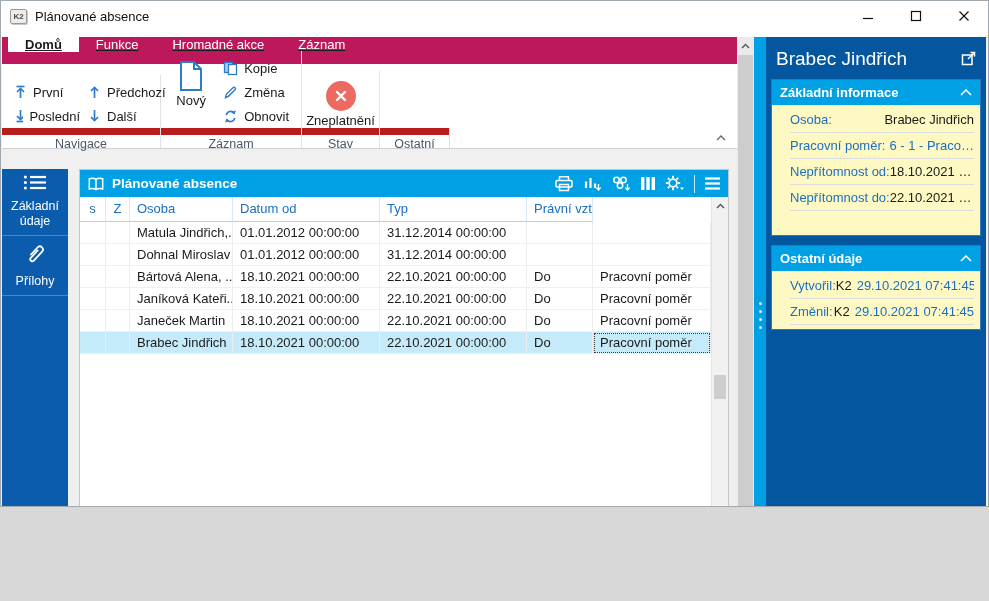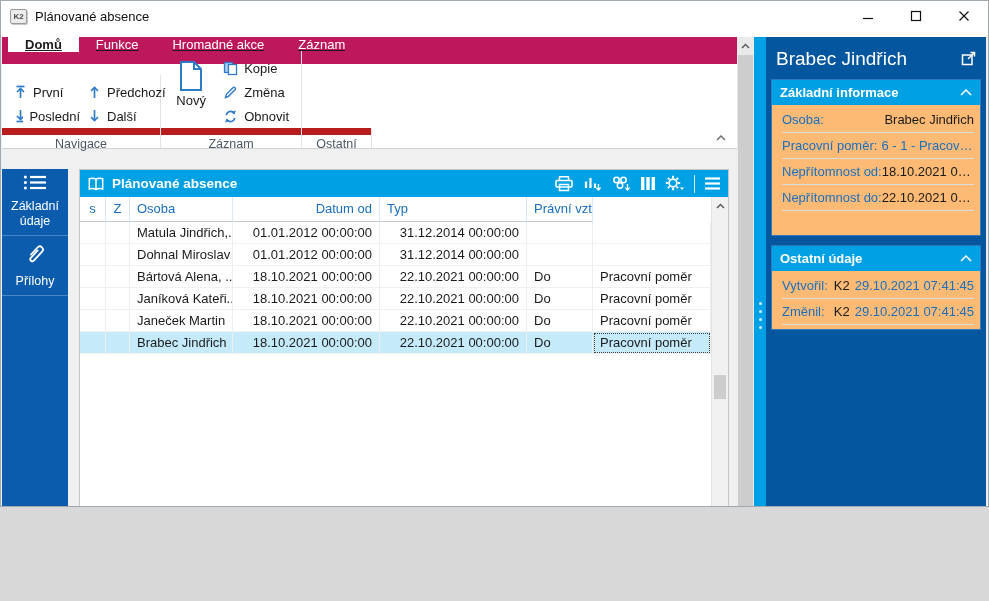--- a/index.html
+++ b/index.html
@@ -57,21 +57,21 @@
   .tp-spacer { flex:1; }
   .tp-icons { display:flex; align-items:center; gap:9px; }
   .tp-sep { width:1px; height:18px; background:rgba(255,255,255,0.8); }
 
   .grid-row { display:grid; grid-template-columns:26px 24px 103px 147px 147px 66px 1fr; }
   .colhdr { position:absolute; left:0; top:27px; right:17px; height:25px; background:#ffffff; }
   .colhdr .cell { color:#1B6FC2; line-height:24px; border-right:1px solid #d7e9f8; border-bottom:1px solid #c9c9c9; }
   .cell { padding:0 7px; white-space:nowrap; overflow:hidden; font-size:13px; }
   .rows { position:absolute; left:0; top:52px; right:17px; }
   .rows .cell { line-height:21px; border-right:1px solid #ededed; border-bottom:1px solid #f0f0f0; color:#1a1a1a; }
-  .num { text-align:right; }
+  .num { }
   .ctr { text-align:center; }
   .sel .cell { background:#C5EBFB; }
   .sel-cell { outline:1px dotted #3f3f3f; outline-offset:-2px; }
 
   
   .vscroll { position:absolute; right:0; top:27px; bottom:19px; width:17px; background:#f1f1f1; border-left:1px solid #e3e3e3; }
   .vscroll .arr-top { position:absolute; top:0; left:0; right:0; height:17px; display:flex; align-items:center; justify-content:center; }
   .vthumb { position:absolute; left:2px; right:2px; top:178px; height:24px; background:#cdcdcd; }
   .hscroll { position:absolute; left:0; bottom:0; right:17px; height:19px; background:#f1f1f1; border-top:1px solid #e3e3e3;
              display:flex; align-items:center; }
@@ -104,21 +104,21 @@
   .grip-dot { width:3px; height:3px; border-radius:50%; background:#cfeefc; }
 
   
   .rightpanel { position:absolute; left:765px; top:36px; width:220px; height:557px; background:#04569E; }
   .rp-titlerow { display:flex; align-items:center; padding:11px 9px 9px 10px; }
   .rp-title { color:#ffffff; font-size:19px; flex:1; white-space:nowrap; overflow:hidden; }
   .rp-box { margin:0 5px 9px 5px; border:1px solid #2f77bd; }
   .rp-boxhdr { height:25px; background:#00A1E4; color:#fff; font-weight:bold; font-size:13px;
                display:flex; align-items:center; padding:0 8px; }
   .rp-boxhdr .hspace { flex:1; }
-  .rp-boxbody { background:#fdba74; padding:2px 0 4px 4px; }
+  .rp-boxbody { background:#fef9c3; padding:2px 0 4px 12px; }
   .rp-row { display:flex; align-items:center; margin:0 6px; height:26px; border-bottom:1px solid #dddddd;
             font-size:13px; white-space:nowrap; overflow:hidden; }
   .rp-label { color:#1B6FC2; flex:0 0 auto; }
   .rp-value { flex:1; text-align:right; color:#1a1a1a; overflow:hidden; text-overflow:ellipsis; }
   .rp-value.blue { color:#1B6FC2; text-align:left; margin-left:4px; }
   .rp-prefix { color:#1a1a1a; margin-left:auto; padding-right:5px; }
   .rp-value.fit { flex:0 0 auto; color:#1B6FC2; }
   .rp-pad { height:20px; }
 </style>
 </head>
@@ -239,20 +239,35 @@
                 <path d="M12.9 1.2 L11.6 5.6 L8.4 3.6 Z" fill="#2E7BC9"></path>
                 <path d="M2.1 13.8 L3.4 9.4 L6.6 11.4 Z" fill="#2E7BC9"></path>
               </svg>
             <span>Obnovit</span>
           </div>
         </div>
       </div>
       <div class="rgroup-label">Záznam</div>
     </div>
 
+    <div class="rgroup" style="width:78px;">
+      <div class="rgroup-body" style="justify-content:center;">
+        <div class="big-btn" style="width:74px;">
+          <div class="bicon">
+            <div class="red-circle">
+              <svg width="12" height="12">
+                  <path d="M2 2 L10 10 M10 2 L2 10" stroke="#ffffff" stroke-width="2.4" stroke-linecap="round"></path>
+                </svg>
+            </div>
+          </div>
+          <span>Zneplatnění</span>
+        </div>
+      </div>
+      <div class="rgroup-label">Stav</div>
+    </div>
 
     <div class="rgroup" style="width:70px;">
       <div class="rgroup-label">Ostatní</div>
     </div>
 
     <div class="ribbon-collapse">
       <svg width="12" height="8">
           <polyline points="2,6 6,2 10,6" fill="none" stroke="#6a6a6a" stroke-width="1.4"></polyline>
         </svg>
     </div>

